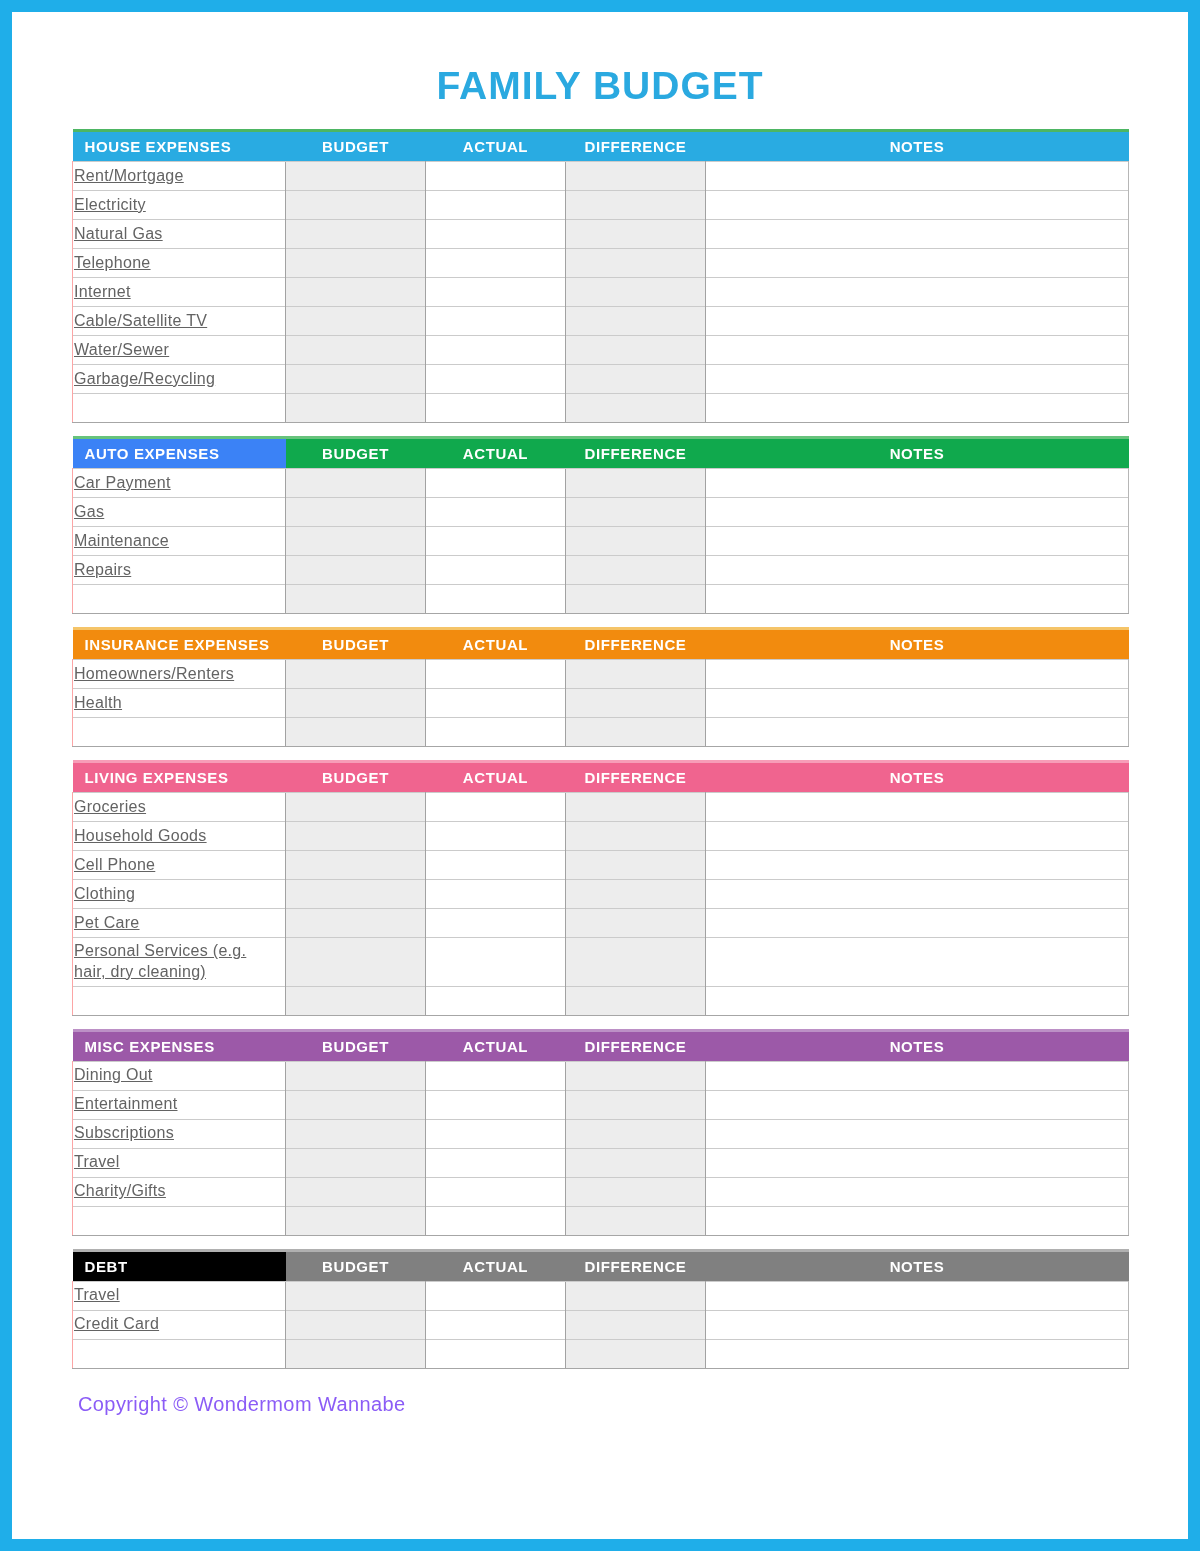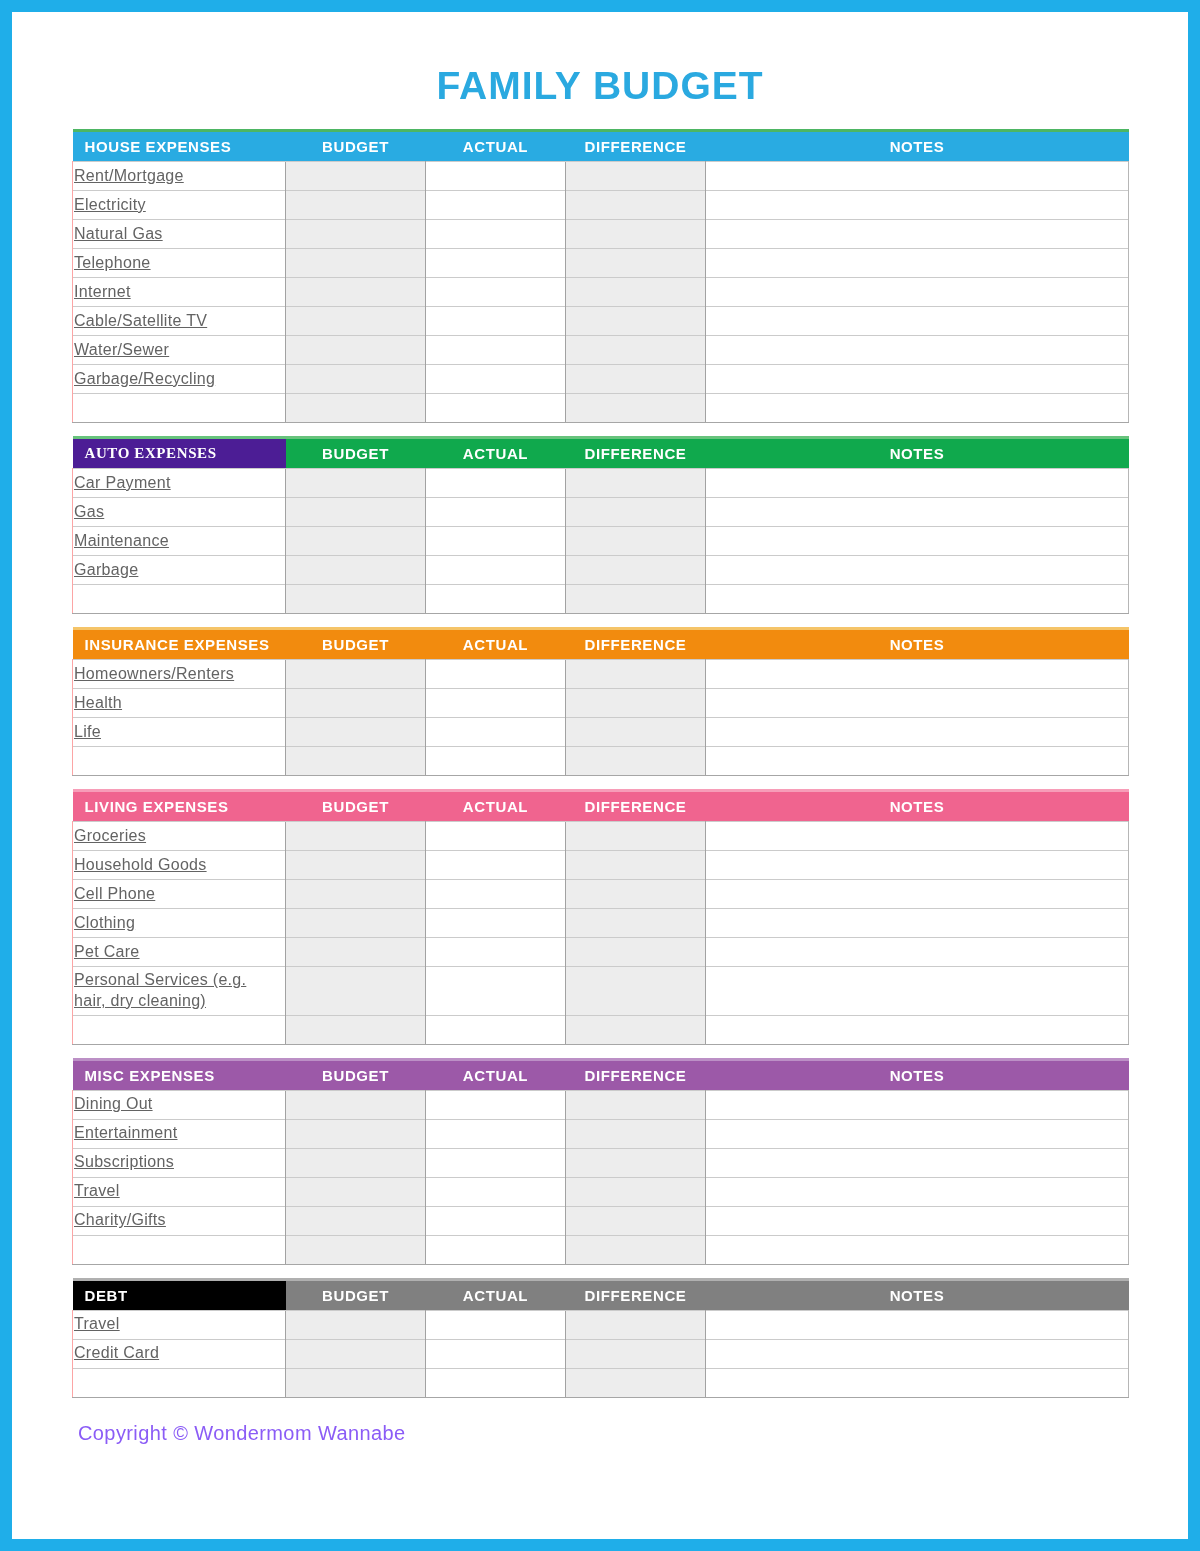--- a/index.html
+++ b/index.html
@@ -185,21 +185,21 @@
   <table class="budget-table">
     <colgroup>
       <col class="c-label">
             <col class="c-budget">
             <col class="c-actual">
             <col class="c-diff">
             <col class="c-notes">
     </colgroup>
     <thead>
       <tr class="section-header-row">
-        <th class="section-title-cell" style="background: #4c1d95; border-top-color: rgb(103, 195, 124); font-family: Liberation Serif, serif;">AUTO EXPENSES</th>
+        <th class="section-title-cell" style="background: #3b82f6; border-top-color: rgb(103, 195, 124);">AUTO EXPENSES</th>
         <th class="col-header" style="background: rgb(16, 169, 77); border-top-color: rgb(103, 195, 124);">BUDGET</th>
         <th class="col-header" style="background: rgb(16, 169, 77); border-top-color: rgb(103, 195, 124);">ACTUAL</th>
         <th class="col-header" style="background: rgb(16, 169, 77); border-top-color: rgb(103, 195, 124);">DIFFERENCE</th>
         <th class="col-header" style="background: rgb(16, 169, 77); border-top-color: rgb(103, 195, 124);">NOTES</th>
       </tr>
     </thead>
     <tbody>
   <tr>
     <td class="cell-label">Car Payment</td>
     <td class="cell-budget" style="background: rgb(237, 237, 237);"></td>
@@ -218,21 +218,21 @@
 
   <tr>
     <td class="cell-label">Maintenance</td>
     <td class="cell-budget" style="background: rgb(237, 237, 237);"></td>
     <td class="cell-actual"></td>
     <td class="cell-diff" style="background: rgb(237, 237, 237);"></td>
     <td class="cell-notes"></td>
   </tr>
 
   <tr>
-    <td class="cell-label">Garbage</td>
+    <td class="cell-label">Repairs</td>
     <td class="cell-budget" style="background: rgb(237, 237, 237);"></td>
     <td class="cell-actual"></td>
     <td class="cell-diff" style="background: rgb(237, 237, 237);"></td>
     <td class="cell-notes"></td>
   </tr>
 
   <tr>
     <td class="cell-label"></td>
     <td class="cell-budget" style="background: rgb(237, 237, 237);"></td>
     <td class="cell-actual"></td>
@@ -270,27 +270,20 @@
 
 
   <tr>
     <td class="cell-label">Health</td>
     <td class="cell-budget" style="background: rgb(237, 237, 237);"></td>
     <td class="cell-actual"></td>
     <td class="cell-diff" style="background: rgb(237, 237, 237);"></td>
     <td class="cell-notes"></td>
   </tr>
 
-  <tr>
-    <td class="cell-label">Life</td>
-    <td class="cell-budget" style="background: rgb(237, 237, 237);"></td>
-    <td class="cell-actual"></td>
-    <td class="cell-diff" style="background: rgb(237, 237, 237);"></td>
-    <td class="cell-notes"></td>
-  </tr>
 
   <tr>
     <td class="cell-label"></td>
     <td class="cell-budget" style="background: rgb(237, 237, 237);"></td>
     <td class="cell-actual"></td>
     <td class="cell-diff" style="background: rgb(237, 237, 237);"></td>
     <td class="cell-notes"></td>
   </tr>
 </tbody>
   </table>

